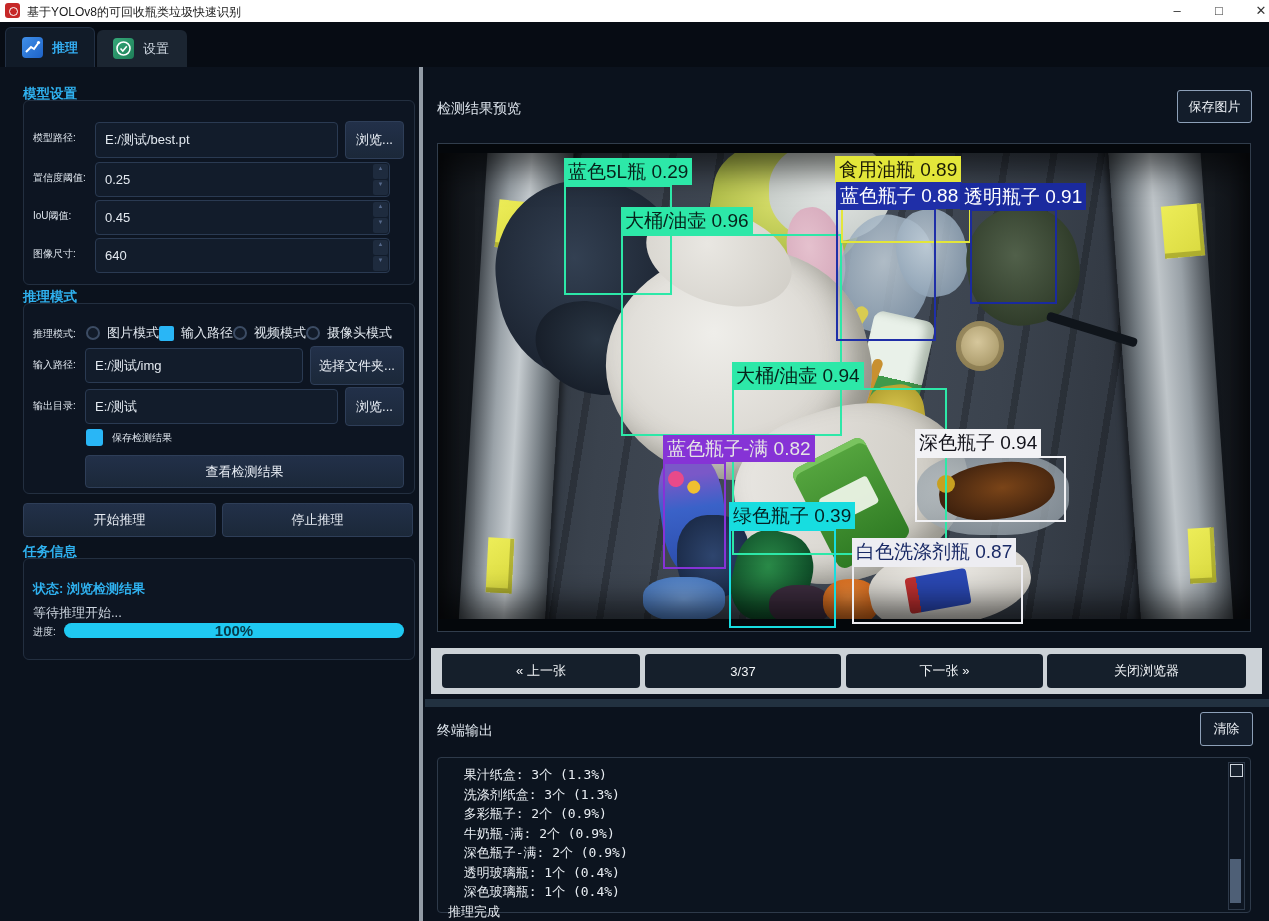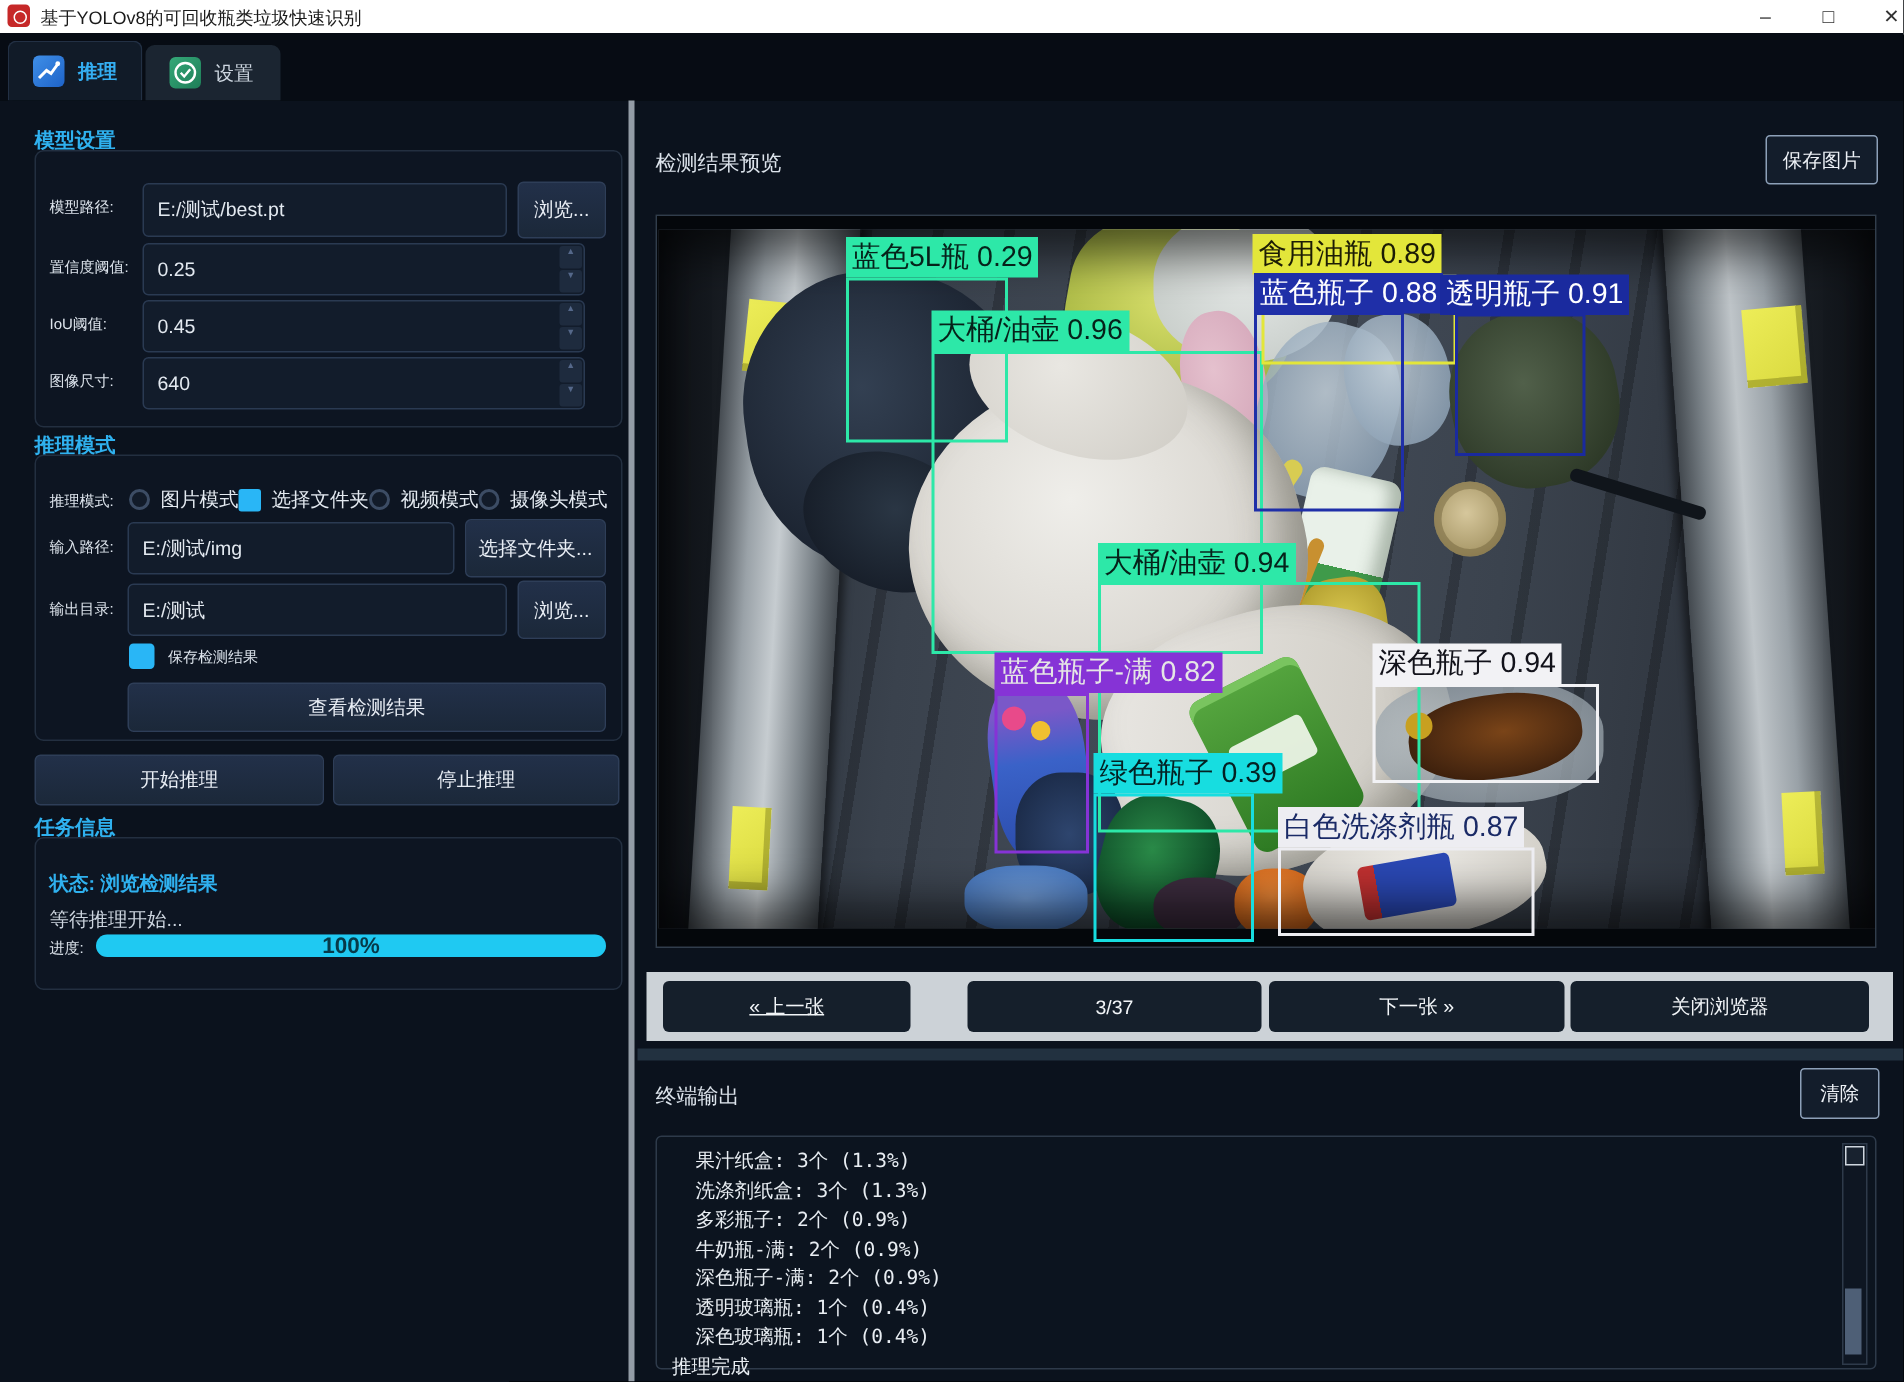--- a/index.html
+++ b/index.html
@@ -204,21 +204,21 @@
 <div class="abs groupbox" style="left:23px;top:303px;width:390px;height:189px;"></div>
 
 <div class="abs fld-label" style="left:33px;top:327px;">推理模式:</div>
 <div class="abs" id="mode-row" style="left:86px;top:324px;width:328px;display:flex;gap:0;">
     <div class="mode-item">
       <span class="radio"></span>
       <span class="mode-label">图片模式</span>
     </div>
     <div class="mode-item">
       <span class="radio checked"></span>
-      <span class="mode-label">选择文件夹</span>
+      <span class="mode-label">输入路径</span>
     </div>
     <div class="mode-item">
       <span class="radio"></span>
       <span class="mode-label">视频模式</span>
     </div>
     <div class="mode-item">
       <span class="radio"></span>
       <span class="mode-label">摄像头模式</span>
     </div>
   </div>
@@ -318,21 +318,21 @@
       <div class="det-box" style="left: 476px; top: 311px; width: 151px; height: 66px; border-color: rgb(242, 242, 245);"></div>
       <div class="det-label" style="left: 476px; top: 284px; background: rgb(242, 242, 245); color: rgb(18, 18, 26);">深色瓶子 0.94</div>
       <div class="det-box" style="left: 290px; top: 384px; width: 107px; height: 99px; border-color: rgb(23, 221, 224);"></div>
       <div class="det-label" style="left: 290px; top: 357px; background: rgb(23, 221, 224); color: rgb(4, 33, 35);">绿色瓶子 0.39</div>
       <div class="det-box" style="left: 413px; top: 420px; width: 171px; height: 59px; border-color: rgb(237, 237, 242);"></div>
       <div class="det-label" style="left: 413px; top: 393px; background: rgb(237, 237, 242); color: rgb(26, 42, 102);">白色洗涤剂瓶 0.87</div>
     </div>
 </div>
 
 <div class="abs" id="nav-strip">
-  <div class="abs nav-btn" style="left:11px;width:165px;text-decoration:underline;">« 上一张</div>
+  <div class="abs nav-btn" style="left:11px;width:198px;">« 上一张</div>
   <div class="abs nav-btn" style="left:214px;width:196px;">3/37</div>
   <div class="abs nav-btn" style="left:616px;width:199px;">关闭浏览器</div>
   <div class="abs nav-btn" style="left:415px;width:197px;">下一张 »</div>
 </div>
 
 <div class="abs" id="hsplit"></div>
 
 <div class="abs panel-title" style="left:437px;top:722px;">终端输出</div>
 <div class="abs light-btn" style="left:1200px;top:712px;width:53px;height:34px;">清除</div>
 <div class="abs" id="terminal-box">

